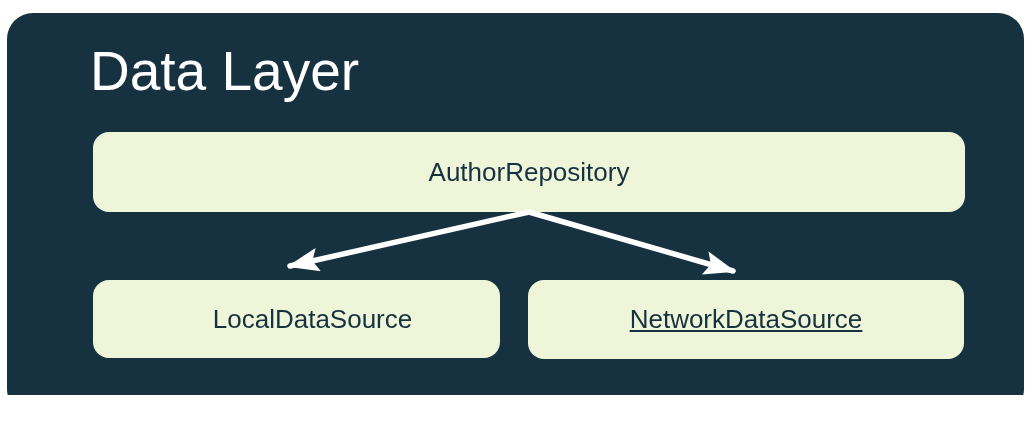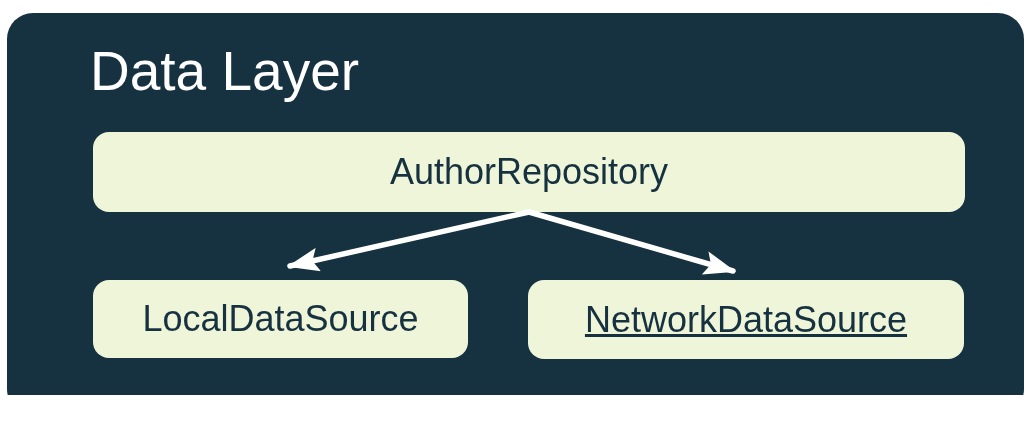--- a/index.html
+++ b/index.html
@@ -34,26 +34,26 @@
     white-space: nowrap;
   }
   .node {
     position: absolute;
     background: var(--node_bg, #eff5d9);
     color: var(--node_text, #16313f);
     border-radius: 16px;
     display: flex;
     align-items: center;
     justify-content: center;
-    font-size: 36px;
+    font-size: 26px;
     font-weight: 400;
     white-space: nowrap;
   }
   .node-repository { left: 93px;  top: 132px; width: 872px; height: 80px; }
-  .node-local      { left: 93px;  top: 280px; width: 375px; height: 78px; }
+  .node-local      { left: 93px;  top: 280px; width: 375px; height: 78px; padding-left: 32px; }
   .node-network    { left: 528px; top: 280px; width: 436px; height: 79px; text-decoration: underline; }
   .arrows {
     position: absolute;
     left: 0;
     top: 0;
     width: 1032px;
     height: 426px;
     pointer-events: none;
   }
   .arrow-line {

